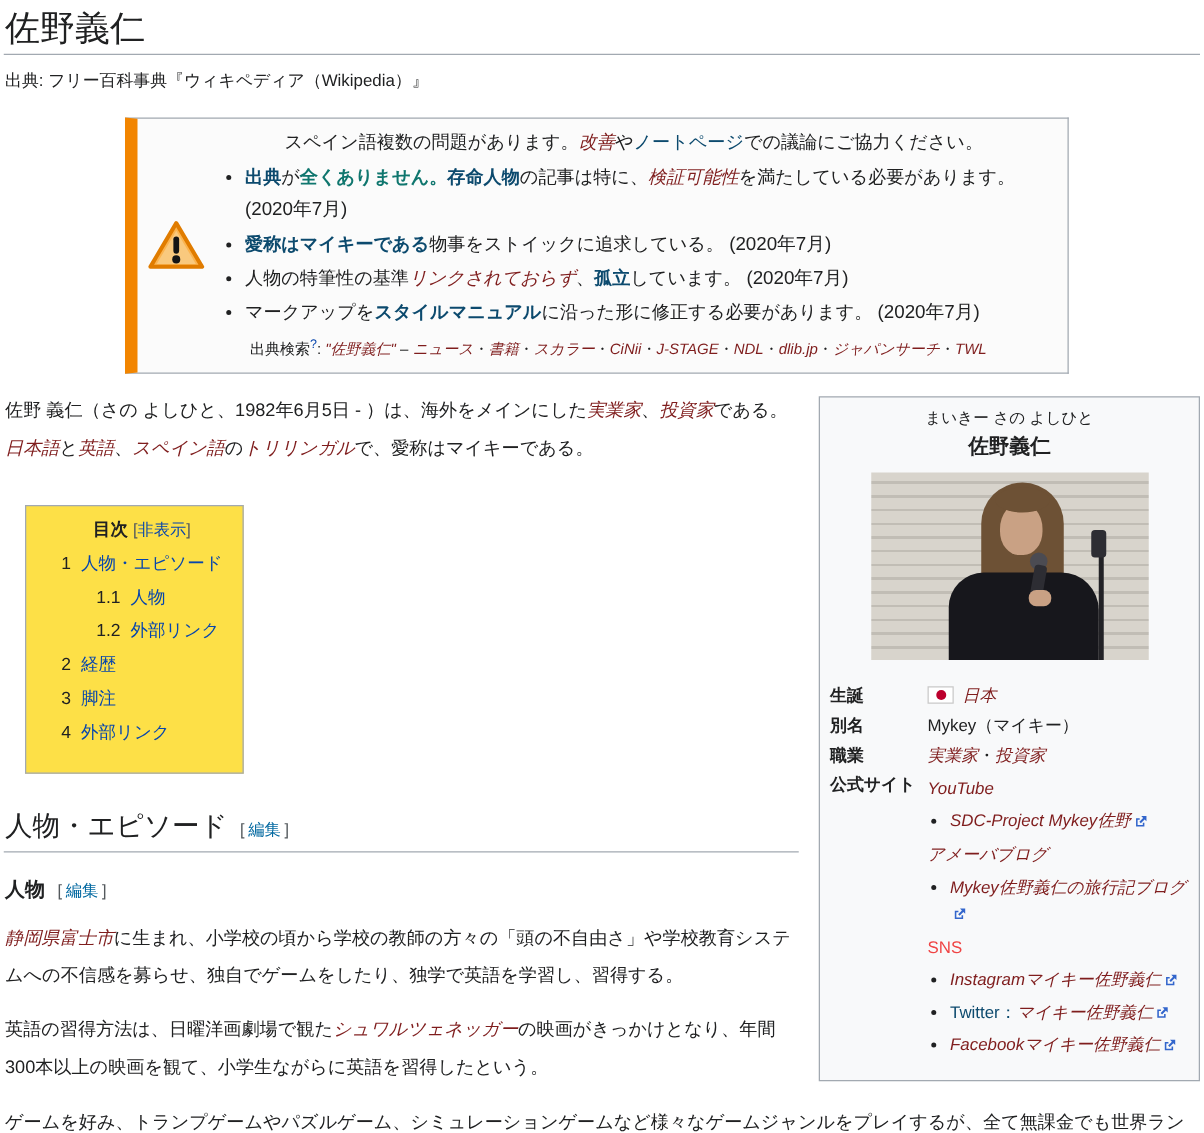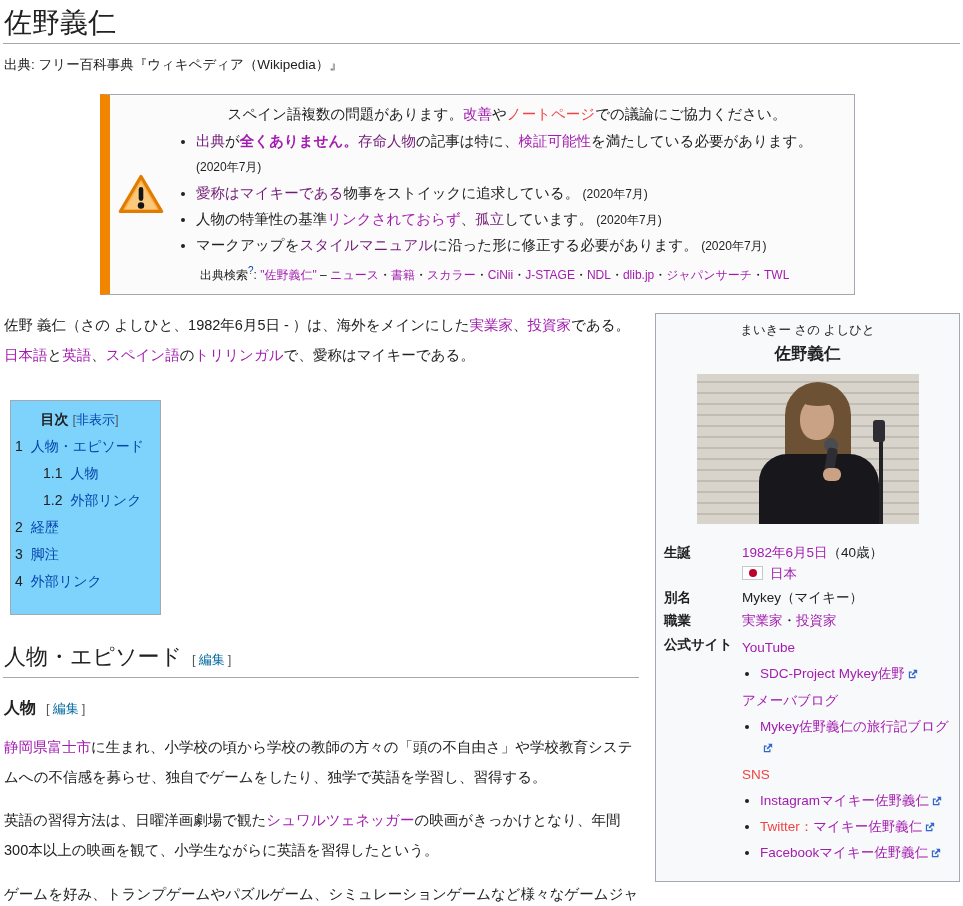--- a/index.html
+++ b/index.html
@@ -33,26 +33,26 @@
   }
   .ambox-icon-cell { flex:0 0 62px; display:flex; align-items:center; justify-content:center; }
   .ambox-body { flex:1; padding:7px 12px 7px 0; }
   .ambox-intro { text-align:center; margin:0 0 2px 0; }
   .ambox ul { margin:0 0 0 24px; padding:0; }
   .ambox li { margin:1px 0; }
   .find-sources { font-size:12px; margin:3px 0 1px 28px; }
 
   
   .seg-b   { font-weight:400; }
-  .seg-l   { color:#a21caf; cursor:pointer; }
-  .seg-bl  { color:#701a75; font-weight:400; cursor:pointer; }
-  .seg-r   { color:#ef4444; cursor:pointer; }
-  .seg-brt { color:#a21caf; font-weight:700; }
+  .seg-l   { color:#7f1d1d; cursor:pointer;font-style:italic; }
+  .seg-bl  { color:#0c4a6e; font-weight:700; cursor:pointer; }
+  .seg-r   { color:#0c4a6e; cursor:pointer; }
+  .seg-brt { color:#0f766e; font-weight:700; }
   .seg-v   { color:#ef4444; cursor:pointer; }
-  .seg-sm  { font-size:12px; }
+  .seg-sm  { font-size:15px; }
   .seg-sup { color:#0645ad; font-size:10px; vertical-align:super; cursor:pointer; }
 
   
   .infobox {
     float:right; width:305px;
     border:1px solid #a2a9b1;
     background:#f8f9fa;
     margin:2px 0 14px 16px;
     padding:5px 8px 8px 8px;
     font-size:13.5px; line-height:1.55;
@@ -84,22 +84,22 @@
   .flag {
     display:inline-block; width:21px; height:14px; background:#fff;
     border:1px solid #c8c8c8; position:relative; vertical-align:-2px; margin-right:7px;
   }
   .flag-dot { position:absolute; left:6px; top:2.5px; width:8px; height:8px; background:#bc002d; border-radius:50%; }
   .extlink { margin-left:3px; vertical-align:-1px; }
 
   
   .toc {
     display:inline-block;
-    border:1px solid #a2a9b1; background:#7dd3fc;
-    margin:16px 0 4px 7px; padding:10px 16px 14px 4px;
+    border:1px solid #a2a9b1; background:#fde047;
+    margin:16px 0 4px 17px; padding:10px 16px 14px 28px;
     font-size:14px;
   }
   .toc-header { text-align:center; margin-bottom:6px; }
   .toc-title { font-weight:700; }
   .toc-toggle { font-size:13px; }
   .toc-toggle .tlabel { color:#0645ad; cursor:pointer; }
   .toc ul { list-style:none; margin:0; padding:0; }
   .toc li { margin:9px 0; }
   .toc .lv2 { margin-left:28px; }
   .toc-num { margin-right:8px; }
@@ -162,21 +162,20 @@
         <span class="ph-mic"></span>
         <span class="ph-hand"></span>
         <span class="ph-stand"></span>
         <span class="ph-standmic"></span>
       </span>
     </div>
 
     <div class="irow">
       <div class="ilabel">生誕</div>
       <div class="ival">
-        <div><span class="seg-l">1982年6月5日</span><span class="seg-p">（40歳）</span></div>
         <div>
           <span class="flag"><span class="flag-dot"></span></span><span><span class="seg-l">日本</span></span>
         </div>
       </div>
     </div>
 
     <div class="irow">
       <div class="ilabel">別名</div>
       <div class="ival">Mykey（マイキー）</div>
     </div>

